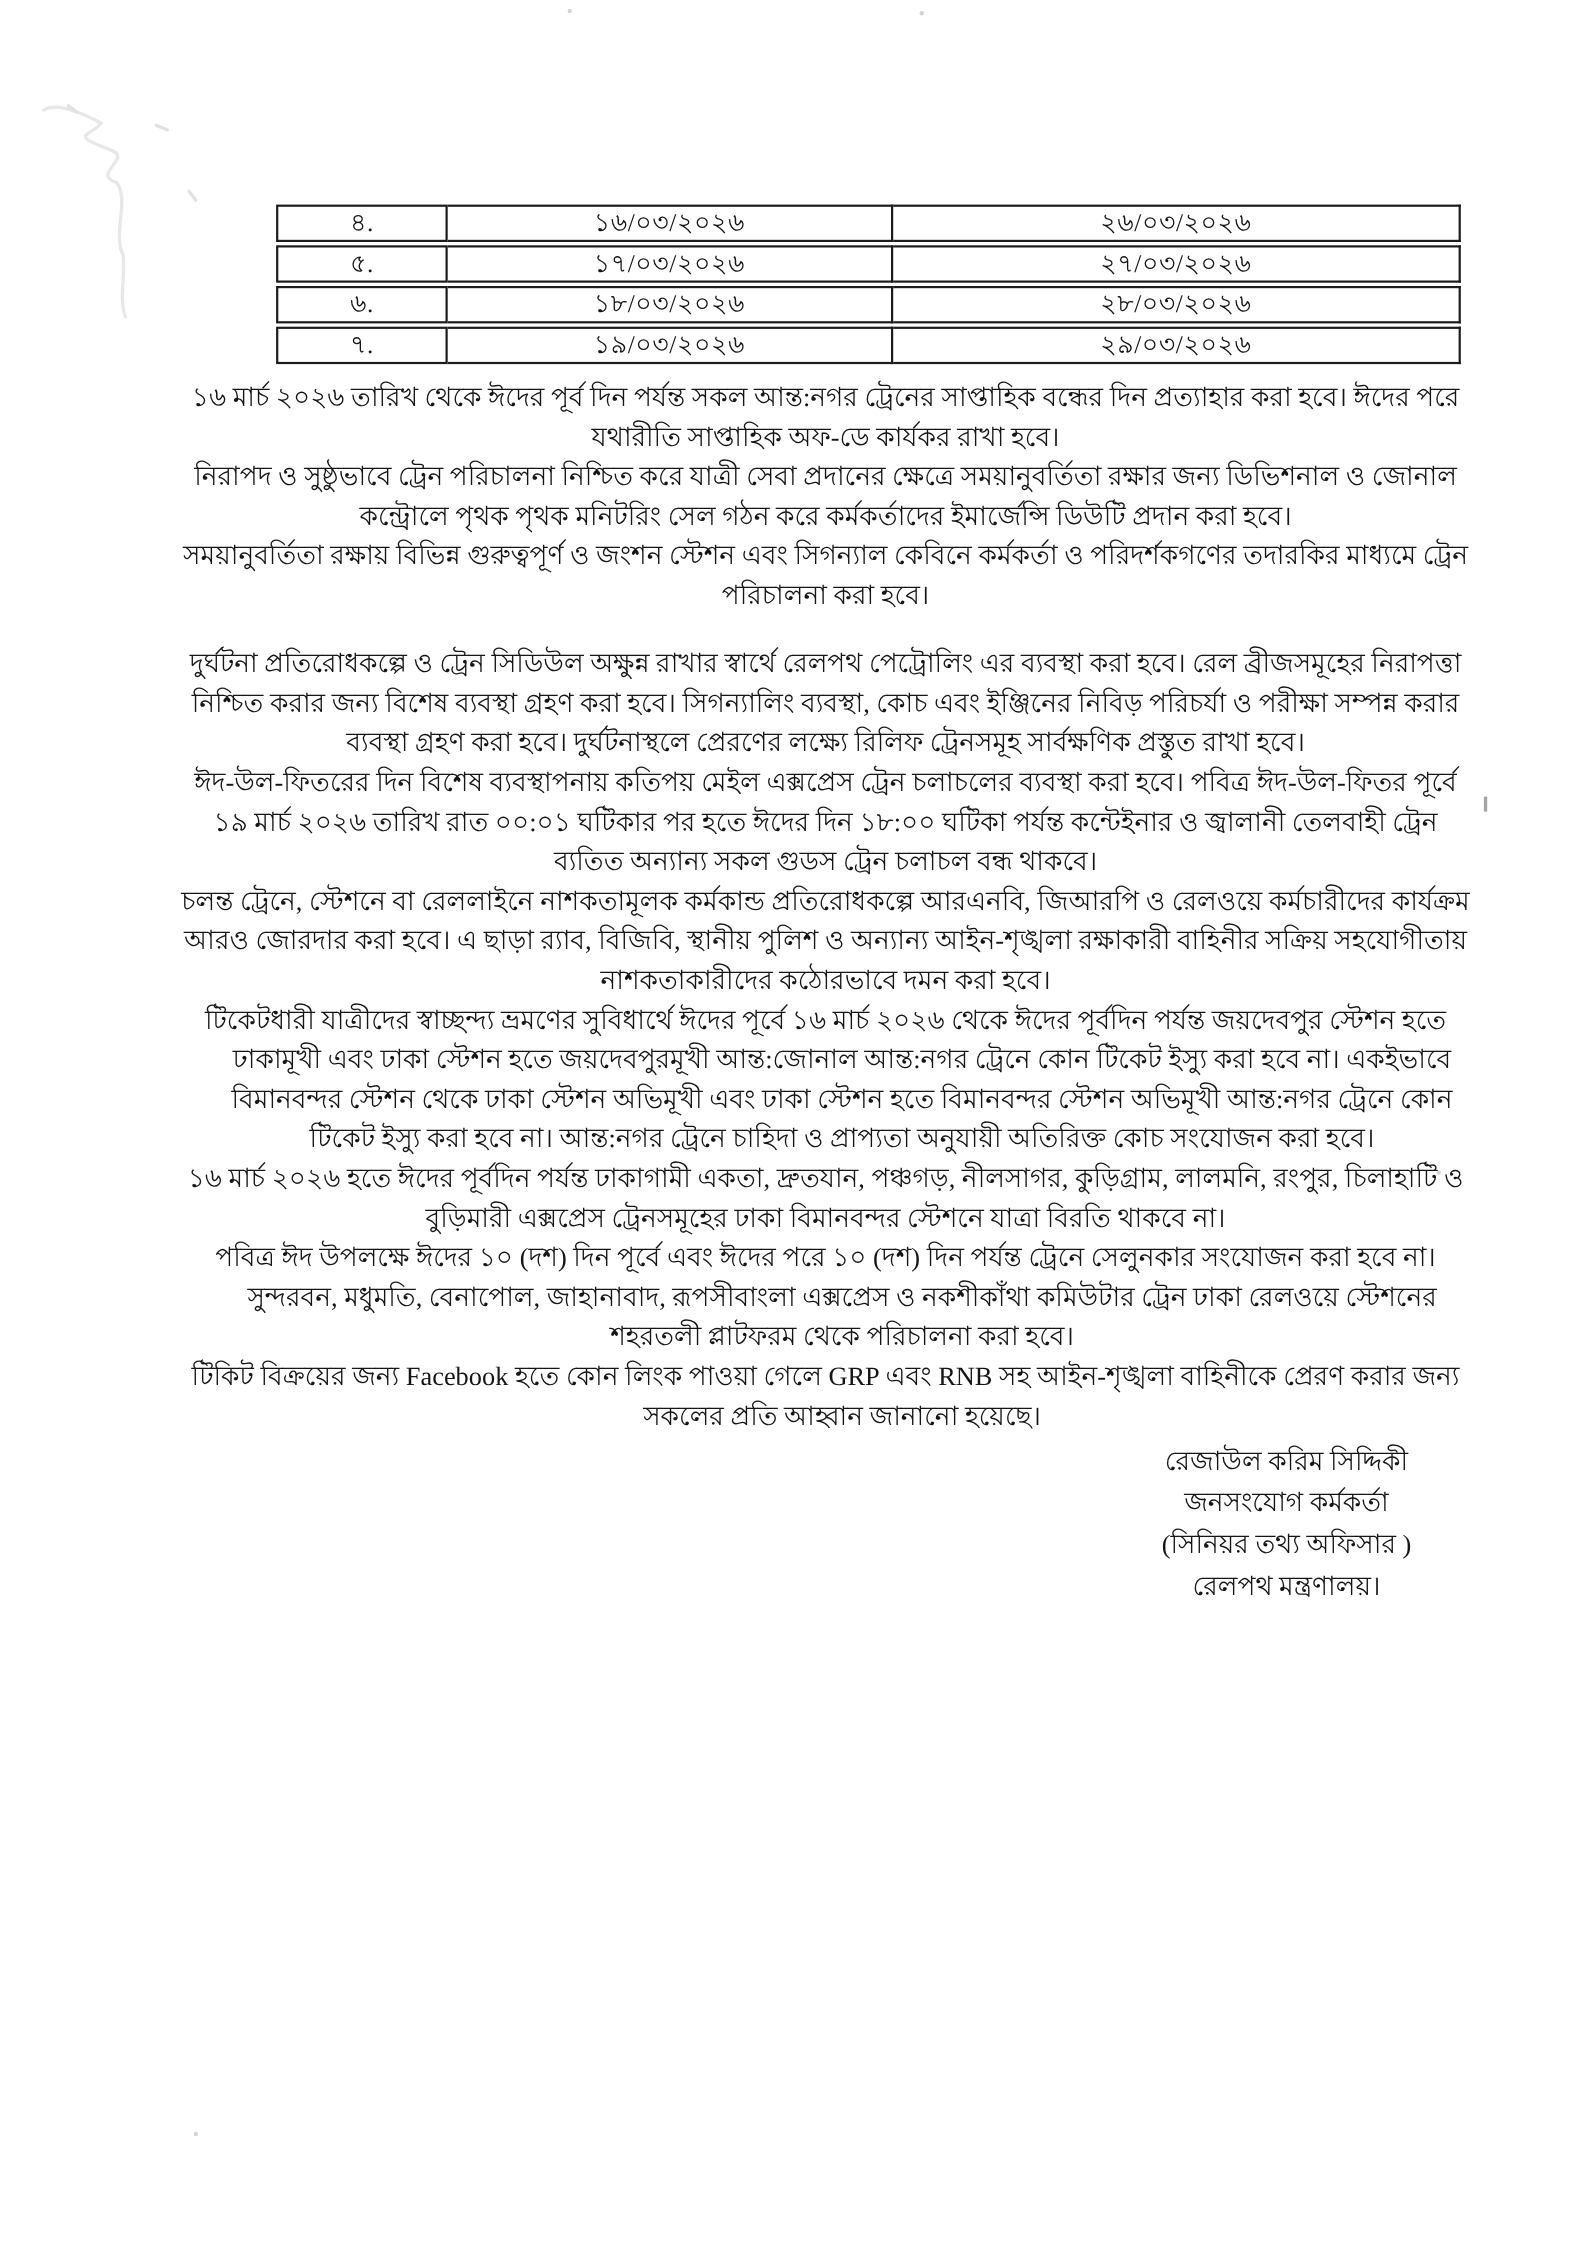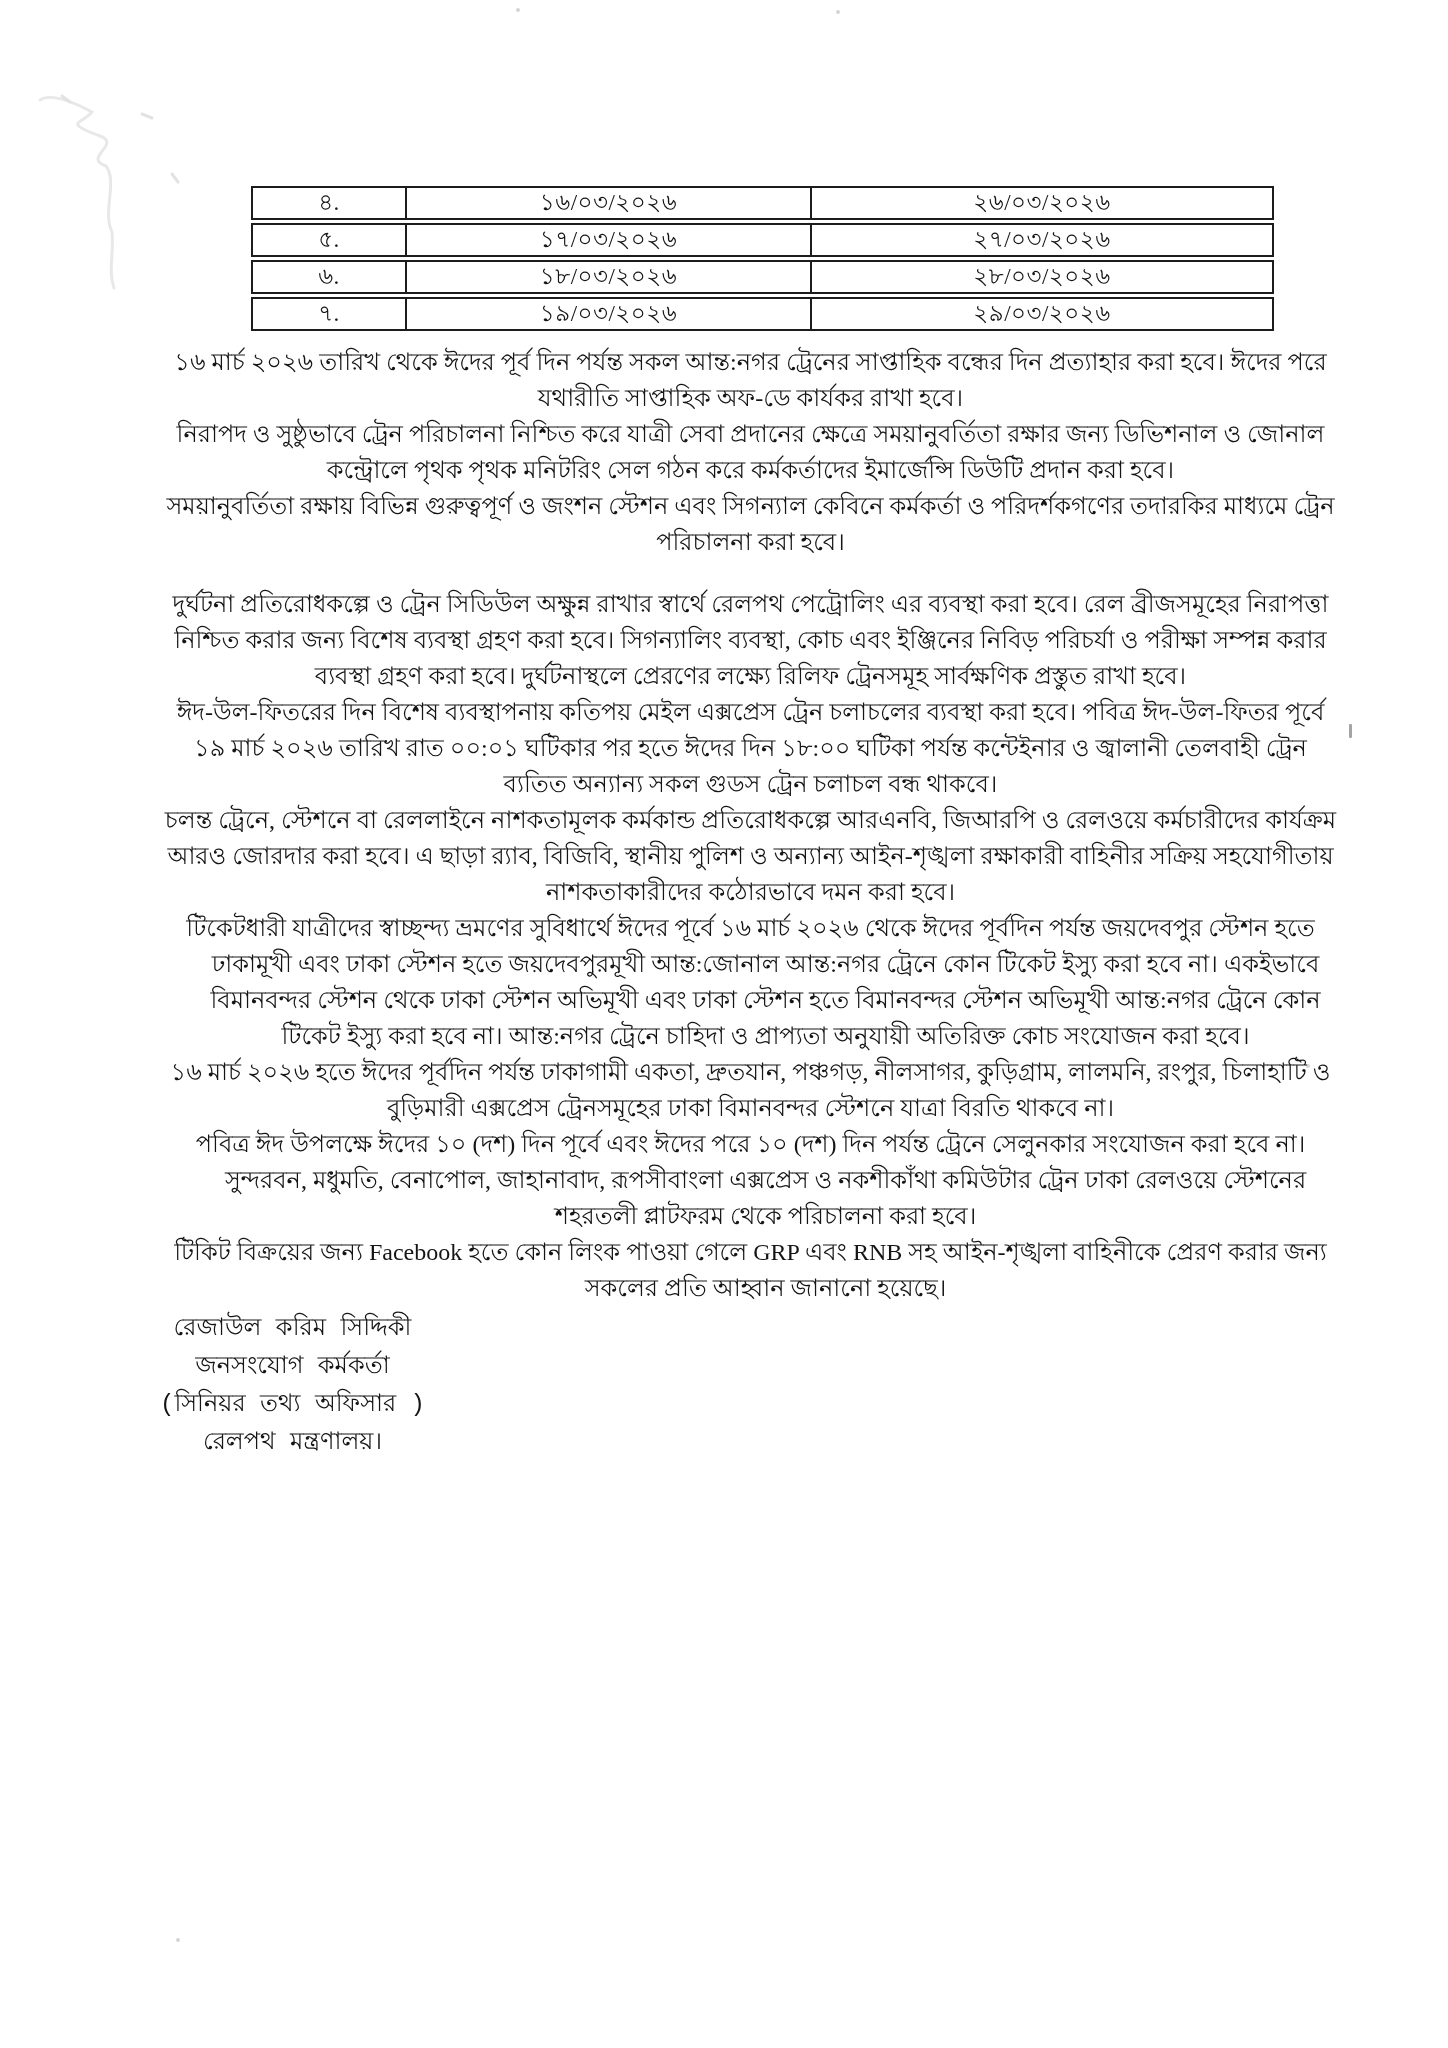--- a/index.html
+++ b/index.html
@@ -17,31 +17,31 @@
   .tcell{
     box-sizing:border-box;
     border:2px solid #1c1c1c;
     height:34px;
     display:flex;align-items:center;justify-content:center;
     font-size:23px;
     letter-spacing:.5px;
   }
   .tc-serial{width:156px;}
   .tc-start{width:405px;border-left:none;}
-  .tc-end{width:462px;border-left:none;}
+  .tc-end{width:516px;border-left:none;}
   
   .content{
     position:absolute;left:160px;top:344px;width:1181px;
     font-size:24px;line-height:36px;
   }
   .para{margin:0;text-align:center;}
   .hang{padding-left:30px;text-indent:-30px;}
   .gap{margin-top:26px;}
   
-  .signature{display:flex;padding-right:58px;margin-top:4px;font-family:Liberation Mono, monospace;}
+  .signature{display:flex;justify-content:flex-end;padding-right:58px;margin-top:4px;}
   .sig-inner{text-align:center;font-size:24px;line-height:38px;}
   
   .smudge{position:absolute;left:22px;top:62px;opacity:.65;pointer-events:none;}
   .speck{position:absolute;width:4px;height:4px;border-radius:50%;background:#c9c9c9;opacity:.8;}
   .sp1{left:516px;top:8px;}
   .sp2{left:836px;top:10px;}
   .sp3{left:1349px;top:724px;width:3px;height:14px;border-radius:1px;background:#8d8d8d;}
   .sp4{left:1306px;top:1064px;}
   .sp5{left:176px;top:1938px;}
 </style>

